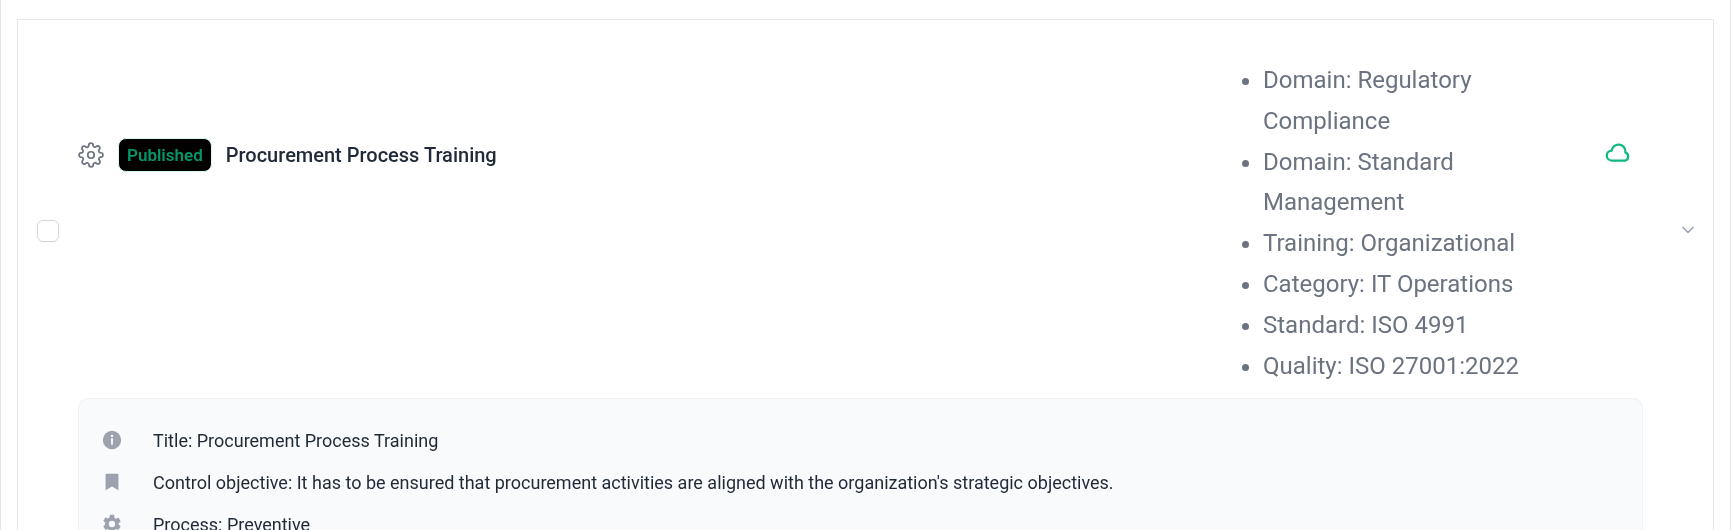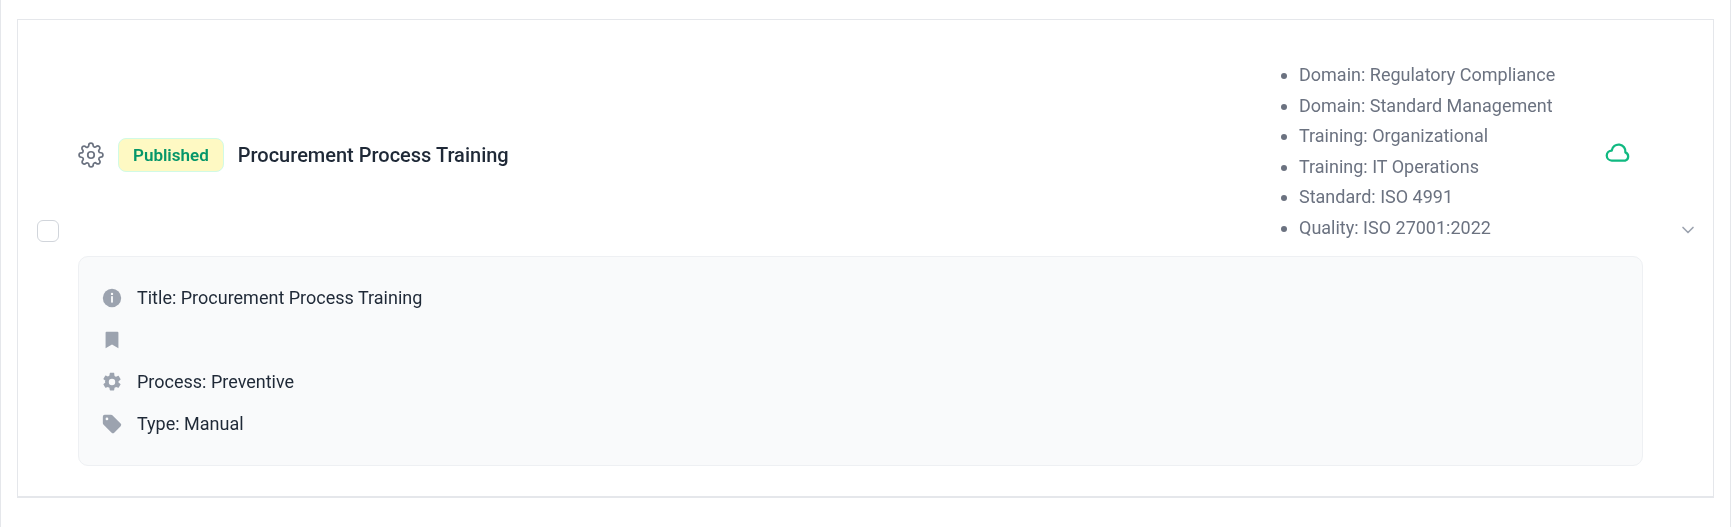--- a/index.html
+++ b/index.html
@@ -52,26 +52,26 @@
     gap: 14px;
     margin-bottom: 16px;
   }
   .gear-icon {
     width: 26px;
     height: 26px;
     color: #6b7280;
     flex-shrink: 0;
   }
   .status-badge {
-    background: #fef9c3;
+    background: #000000;
     border: 1px solid #d1fae5;
     color: #059669;
     font-weight: 600;
     font-size: 17px;
-    padding: 6px 14px;
+    padding: 6px 8px;
     border-radius: 8px;
   }
   .title-text {
     font-size: 20px;
     font-weight: 500;
     color: #1f2937;
   }
   .top-area {
     display: flex;
     align-items: flex-start;
@@ -83,24 +83,23 @@
   .meta-col {
     flex: 0 0 340px;
     padding-top: 10px;
   }
   .meta-col ul {
     list-style: disc;
     padding-left: 20px;
     color: #6b7280;
   }
   .meta-col li {
-    font-size: 18px;
+    font-size: 24px;
     line-height: 1.7;
     color: #6b7280;
-    margin-left: 36px;
   }
   .cloud-col {
     flex: 0 0 70px;
     display: flex;
     align-items: center;
     justify-content: center;
     padding-top: 88px;
     margin-right: 10px;
   }
   .cloud-icon {
@@ -124,21 +123,21 @@
     background: #f9fafb;
     border: 1px solid #eef0f3;
     border-radius: 10px;
     padding: 20px 22px;
     margin-top: 12px;
     margin-right: 20px;
   }
   .detail-row {
     display: flex;
     align-items: center;
-    gap: 14px;
+    gap: 30px;
     padding: 10px 0;
     font-size: 18px;
     color: #1f2937;
   }
   .detail-row .d-icon {
     width: 22px;
     height: 22px;
     color: #9ca3af;
     flex-shrink: 0;
   }
@@ -171,21 +170,21 @@
             <span class="status-badge">Published</span>
             <span class="title-text">Procurement Process Training</span>
           </div>
         </div>
 
         <div class="meta-col">
           <ul>
             <li>Domain: Regulatory Compliance</li>
             <li>Domain: Standard Management</li>
             <li>Training: Organizational</li>
-            <li>Training: IT Operations</li>
+            <li>Category: IT Operations</li>
             <li>Standard: ISO 4991</li>
             <li>Quality: ISO 27001:2022</li>
           </ul>
         </div>
 
         <div class="cloud-col">
           <svg class="cloud-icon" viewBox="0 0 24 24" fill="none" stroke="currentColor" stroke-width="1.8" stroke-linecap="round" stroke-linejoin="round">
             <path d="M18 18H7a4 4 0 0 1 0-8 5.5 5.5 0 0 1 10.9 1.5A3.5 3.5 0 0 1 18 18z"></path>
           </svg>
         </div>
@@ -197,20 +196,21 @@
             <circle cx="12" cy="12" r="10"></circle>
             <rect x="11" y="10" width="2" height="7" fill="#f9fafb"></rect>
             <circle cx="12" cy="7.5" r="1.3" fill="#f9fafb"></circle>
           </svg>
           <span>Title: Procurement Process Training</span>
         </div>
         <div class="detail-row">
           <svg class="d-icon" viewBox="0 0 24 24" fill="currentColor">
             <path d="M6 3h12a1 1 0 0 1 1 1v17l-7-4-7 4V4a1 1 0 0 1 1-1z"></path>
           </svg>
+          <span>Control objective: It has to be ensured that procurement activities are aligned with the organization's strategic objectives.</span>
         </div>
         <div class="detail-row">
           <svg class="d-icon" viewBox="0 0 24 24" fill="currentColor">
             <path d="M19.14 12.94a7.07 7.07 0 0 0 .05-.94 7.07 7.07 0 0 0-.05-.94l2.03-1.58a.5.5 0 0 0 .12-.64l-1.92-3.32a.5.5 0 0 0-.6-.22l-2.39.96a7.03 7.03 0 0 0-1.62-.94l-.36-2.54A.5.5 0 0 0 13.9 2h-3.84a.5.5 0 0 0-.5.42l-.36 2.54c-.58.24-1.12.55-1.62.94l-2.39-.96a.5.5 0 0 0-.6.22L2.67 8.48a.5.5 0 0 0 .12.64l2.03 1.58c-.3.3-.5.62-.5.94s.2.64.5.94l-2.03 1.58a.5.5 0 0 0-.12.64l1.92 3.32c.13.22.39.31.6.22l2.39-.96c.5.39 1.04.7 1.62.94l.36 2.54c.4.24.25.42.5.42h3.84c.25 0 .46-.18.5-.42l.36-2.54c.58-.24 1.12-.55 1.62-.94l2.39.96c.21.09.47 0 .6-.22l1.92-3.32a.5.5 0 0 0-.12-.64l-2.03-1.58zM12 15.5A3.5 3.5 0 1 1 12 8.5a3.5 3.5 0 0 1 0 7z"></path>
           </svg>
           <span>Process: Preventive</span>
         </div>
         <div class="detail-row">
           <svg class="d-icon" viewBox="0 0 24 24" fill="currentColor">
             <path d="M21.41 11.58l-9-9A2 2 0 0 0 11 2H4a2 2 0 0 0-2 2v7a2 2 0 0 0 .59 1.41l9 9a2 2 0 0 0 2.83 0l7-7a2 2 0 0 0 0-2.83zM6.5 8A1.5 1.5 0 1 1 8 6.5 1.5 1.5 0 0 1 6.5 8z"></path>

